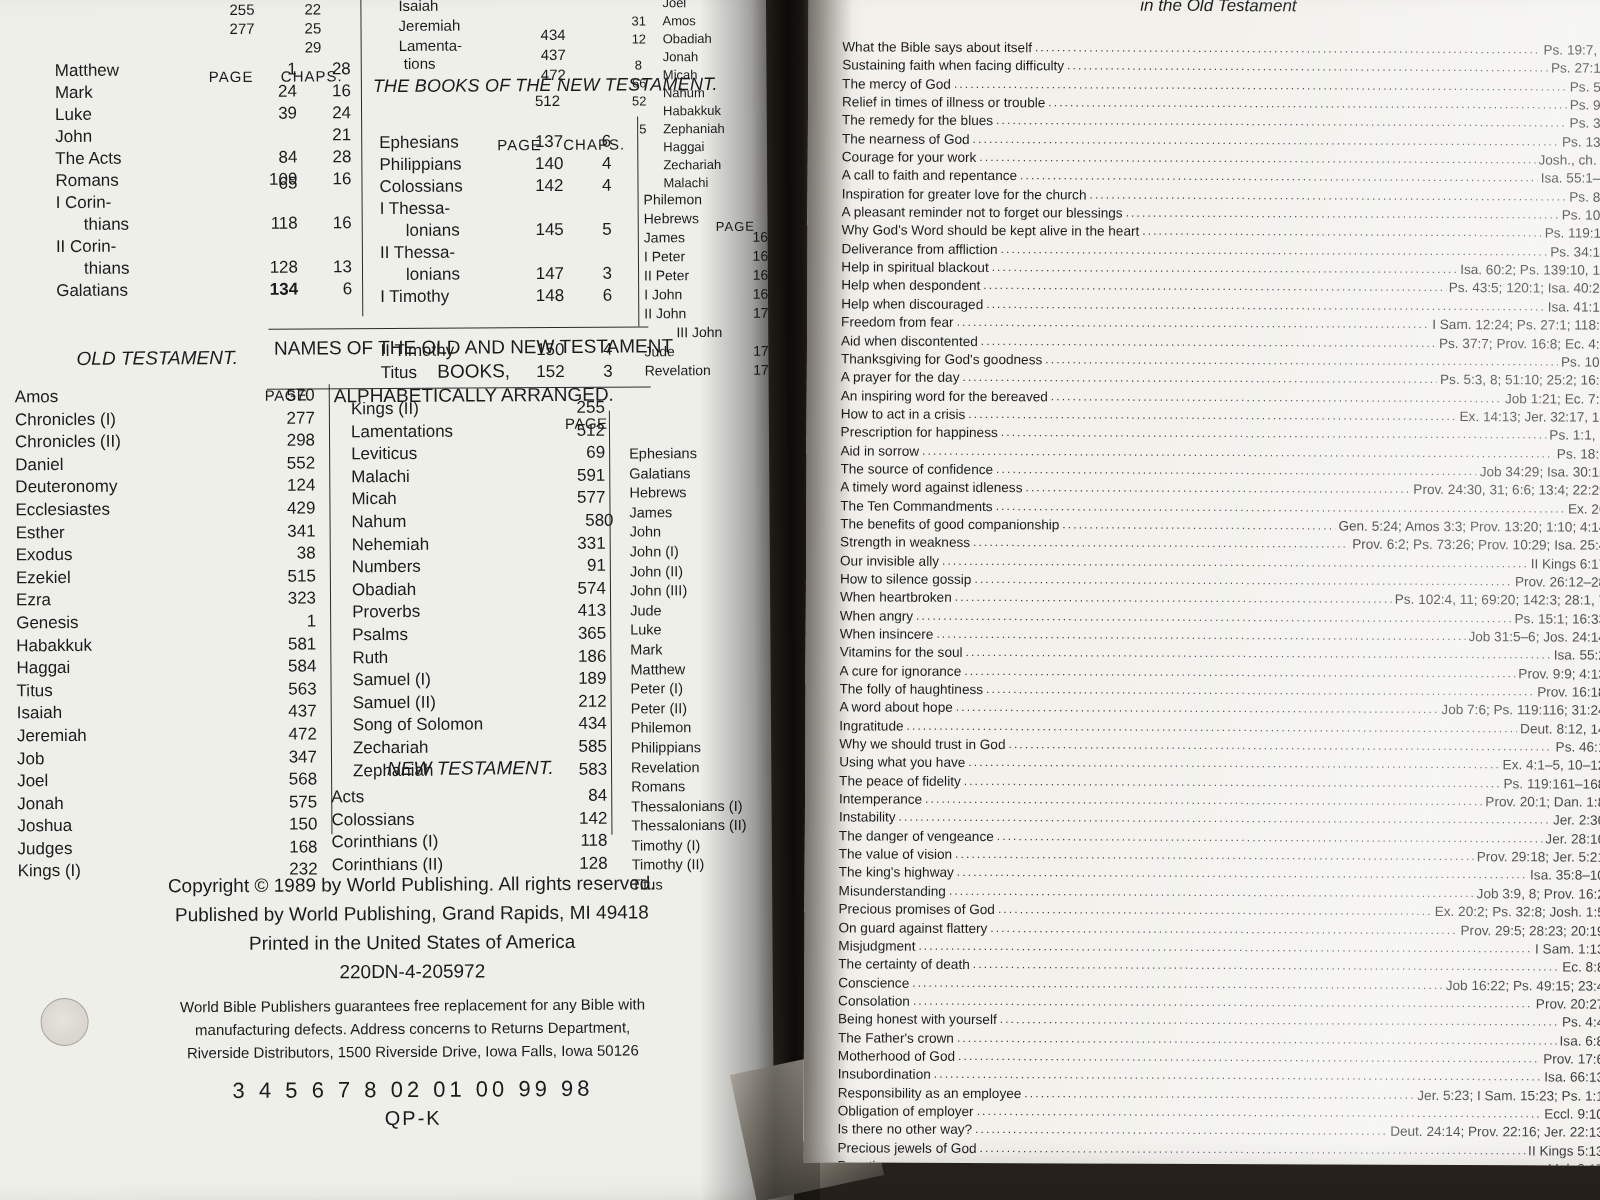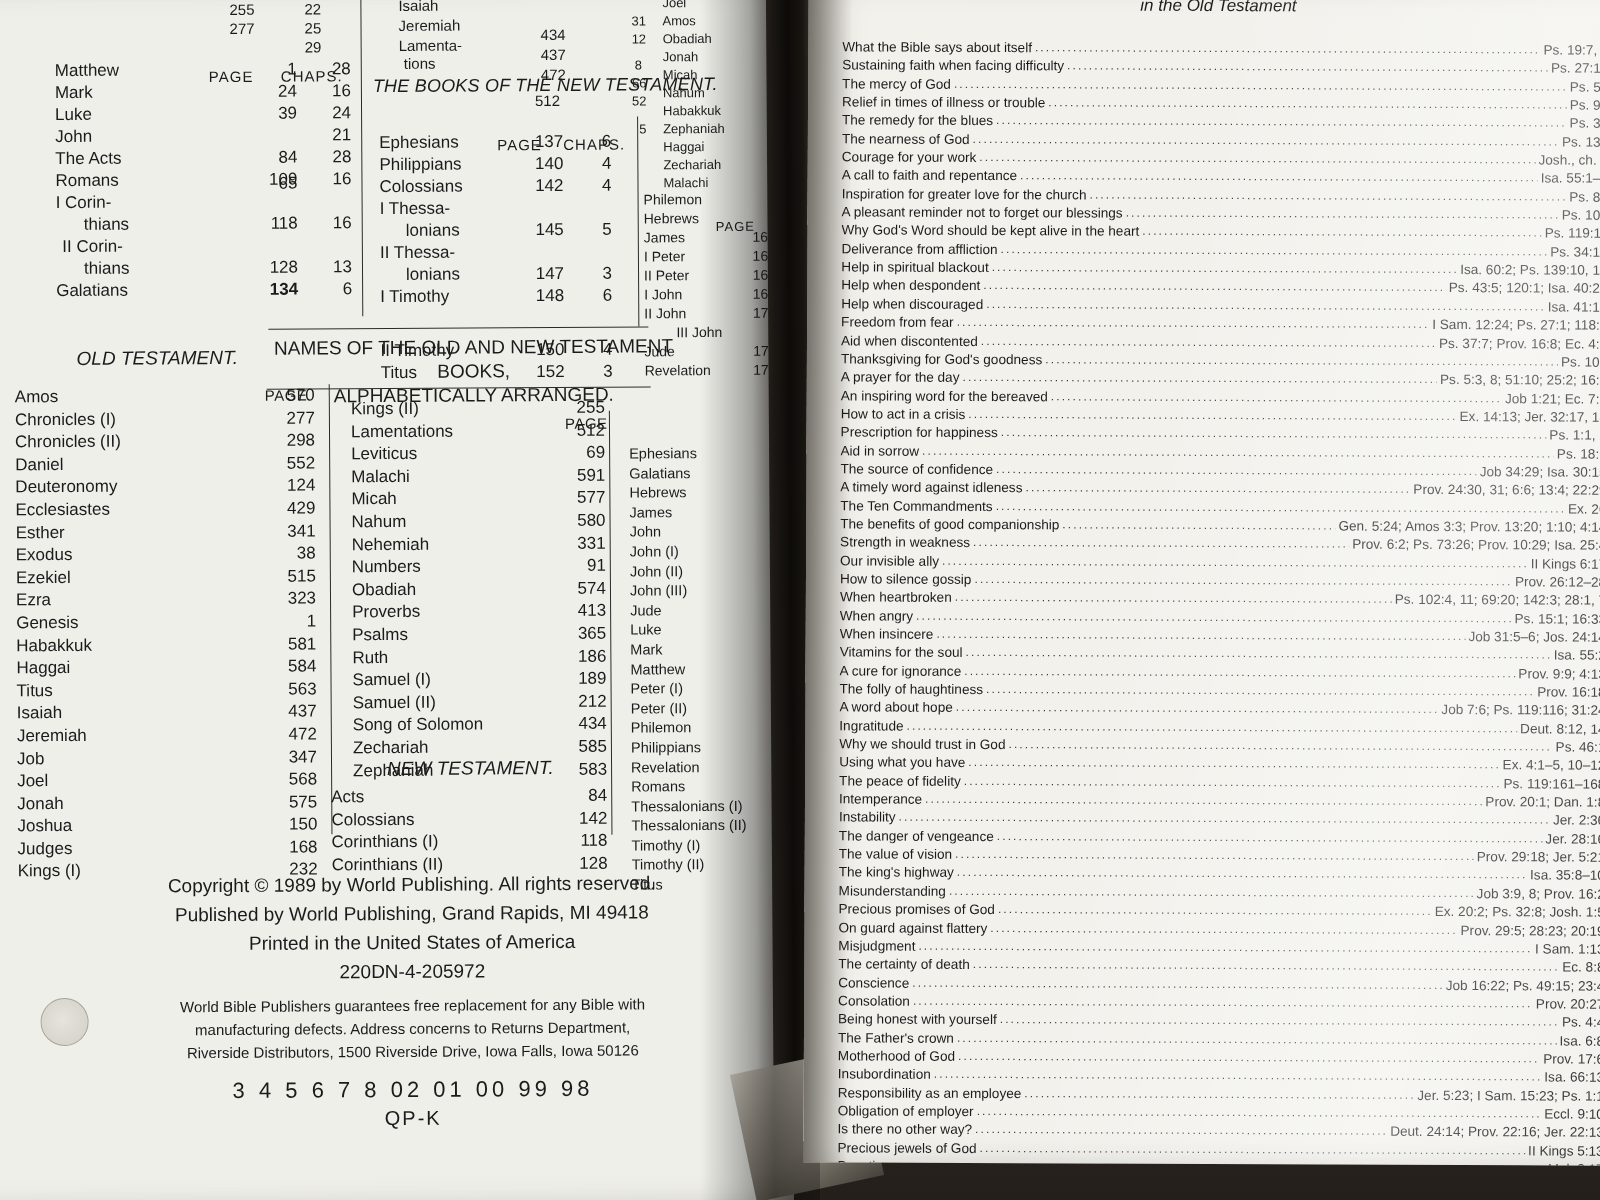--- a/index.html
+++ b/index.html
@@ -299,21 +299,21 @@
 
     <div class="list txt" style="left:68px; top:70px;">
       <span class="row" style="height:22px;"><span class="name">Matthew</span><span class="pg" style="left:186px; width:56px;">1</span><span class="pg" style="left:246px; width:50px;">28</span></span>
       <span class="row" style="height:22px;"><span class="name">Mark</span><span class="pg" style="left:186px; width:56px;">24</span><span class="pg" style="left:246px; width:50px;">16</span></span>
       <span class="row" style="height:22px;"><span class="name">Luke</span><span class="pg" style="left:186px; width:56px;">39</span><span class="pg" style="left:246px; width:50px;">24</span></span>
       <span class="row" style="height:22px;"><span class="name">John</span><span class="pg" style="left:186px; width:56px;margin-top:48px;">65</span><span class="pg" style="left:246px; width:50px;">21</span></span>
       <span class="row" style="height:22px;"><span class="name">The Acts</span><span class="pg" style="left:186px; width:56px;">84</span><span class="pg" style="left:246px; width:50px;">28</span></span>
       <span class="row" style="height:22px;"><span class="name">Romans</span><span class="pg" style="left:186px; width:56px;">109</span><span class="pg" style="left:246px; width:50px;">16</span></span>
       <span class="row" style="height:22px;"><span class="name">I Corin-</span></span>
       <span class="row" style="height:22px;"><span class="name" style="padding-left:28px;">thians</span><span class="pg" style="left:186px; width:56px;">118</span><span class="pg" style="left:246px; width:50px;">16</span></span>
-      <span class="row" style="height:22px;text-align:center;"><span class="name">II Corin-</span></span>
+      <span class="row" style="height:22px;"><span class="name">II Corin-</span></span>
       <span class="row" style="height:22px;"><span class="name" style="padding-left:28px;">thians</span><span class="pg" style="left:186px; width:56px;">128</span><span class="pg" style="left:246px; width:50px;">13</span></span>
       <span class="row" style="height:22px;"><span class="name">Galatians</span><span class="pg" style="left:186px; width:56px;font-weight:bold;">134</span><span class="pg" style="left:246px; width:50px;">6</span></span>
     </div>
 
     <div class="nt-title txt" style="left:386px; top:88px;">THE BOOKS OF THE NEW TESTAMENT.</div>
 
     <div class="frag txt" style="left:510px; top:148px; font-size:15px; letter-spacing:1px;">PAGE</div>
     <div class="frag txt" style="left:576px; top:148px; font-size:15px; letter-spacing:1px;">CHAPS.</div>
 
     <div class="list txt" style="left:392px; top:144px;">
@@ -381,21 +381,21 @@
     <div class="col-rule" style="left:340px; top:396px; height:450px;"></div>
     <div class="col-rule" style="left:620px; top:424px; height:424px;"></div>
 
     <div class="colhead txt" style="left:576px; top:428px;">PAGE</div>
     <div class="list txt" style="left:362px; top:410px;">
       <span class="row" style="height:22.6px;"><span class="name">Kings (II)</span><span class="pg" style="left:198px; width:56px;">255</span></span>
       <span class="row" style="height:22.6px;"><span class="name">Lamentations</span><span class="pg" style="left:198px; width:56px;">512</span></span>
       <span class="row" style="height:22.6px;"><span class="name">Leviticus</span><span class="pg" style="left:198px; width:56px;">69</span></span>
       <span class="row" style="height:22.6px;"><span class="name">Malachi</span><span class="pg" style="left:198px; width:56px;">591</span></span>
       <span class="row" style="height:22.6px;"><span class="name">Micah</span><span class="pg" style="left:198px; width:56px;">577</span></span>
-      <span class="row" style="height:22.6px;"><span class="name">Nahum</span><span class="pg" style="left:198px; width:56px;">580</span></span>
+      <span class="row" style="height:22.6px;"><span class="name">Nahum</span><span class="pg" style="left:206px; width:56px;">580</span></span>
       <span class="row" style="height:22.6px;"><span class="name">Nehemiah</span><span class="pg" style="left:198px; width:56px;">331</span></span>
       <span class="row" style="height:22.6px;"><span class="name">Numbers</span><span class="pg" style="left:198px; width:56px;">91</span></span>
       <span class="row" style="height:22.6px;"><span class="name">Obadiah</span><span class="pg" style="left:198px; width:56px;">574</span></span>
       <span class="row" style="height:22.6px;"><span class="name">Proverbs</span><span class="pg" style="left:198px; width:56px;">413</span></span>
       <span class="row" style="height:22.6px;"><span class="name">Psalms</span><span class="pg" style="left:198px; width:56px;">365</span></span>
       <span class="row" style="height:22.6px;"><span class="name">Ruth</span><span class="pg" style="left:198px; width:56px;">186</span></span>
       <span class="row" style="height:22.6px;"><span class="name">Samuel (I)</span><span class="pg" style="left:198px; width:56px;">189</span></span>
       <span class="row" style="height:22.6px;"><span class="name">Samuel (II)</span><span class="pg" style="left:198px; width:56px;">212</span></span>
       <span class="row" style="height:22.6px;"><span class="name">Song of Solomon</span><span class="pg" style="left:198px; width:56px;">434</span></span>
       <span class="row" style="height:22.6px;"><span class="name">Zechariah</span><span class="pg" style="left:198px; width:56px;">585</span></span>

